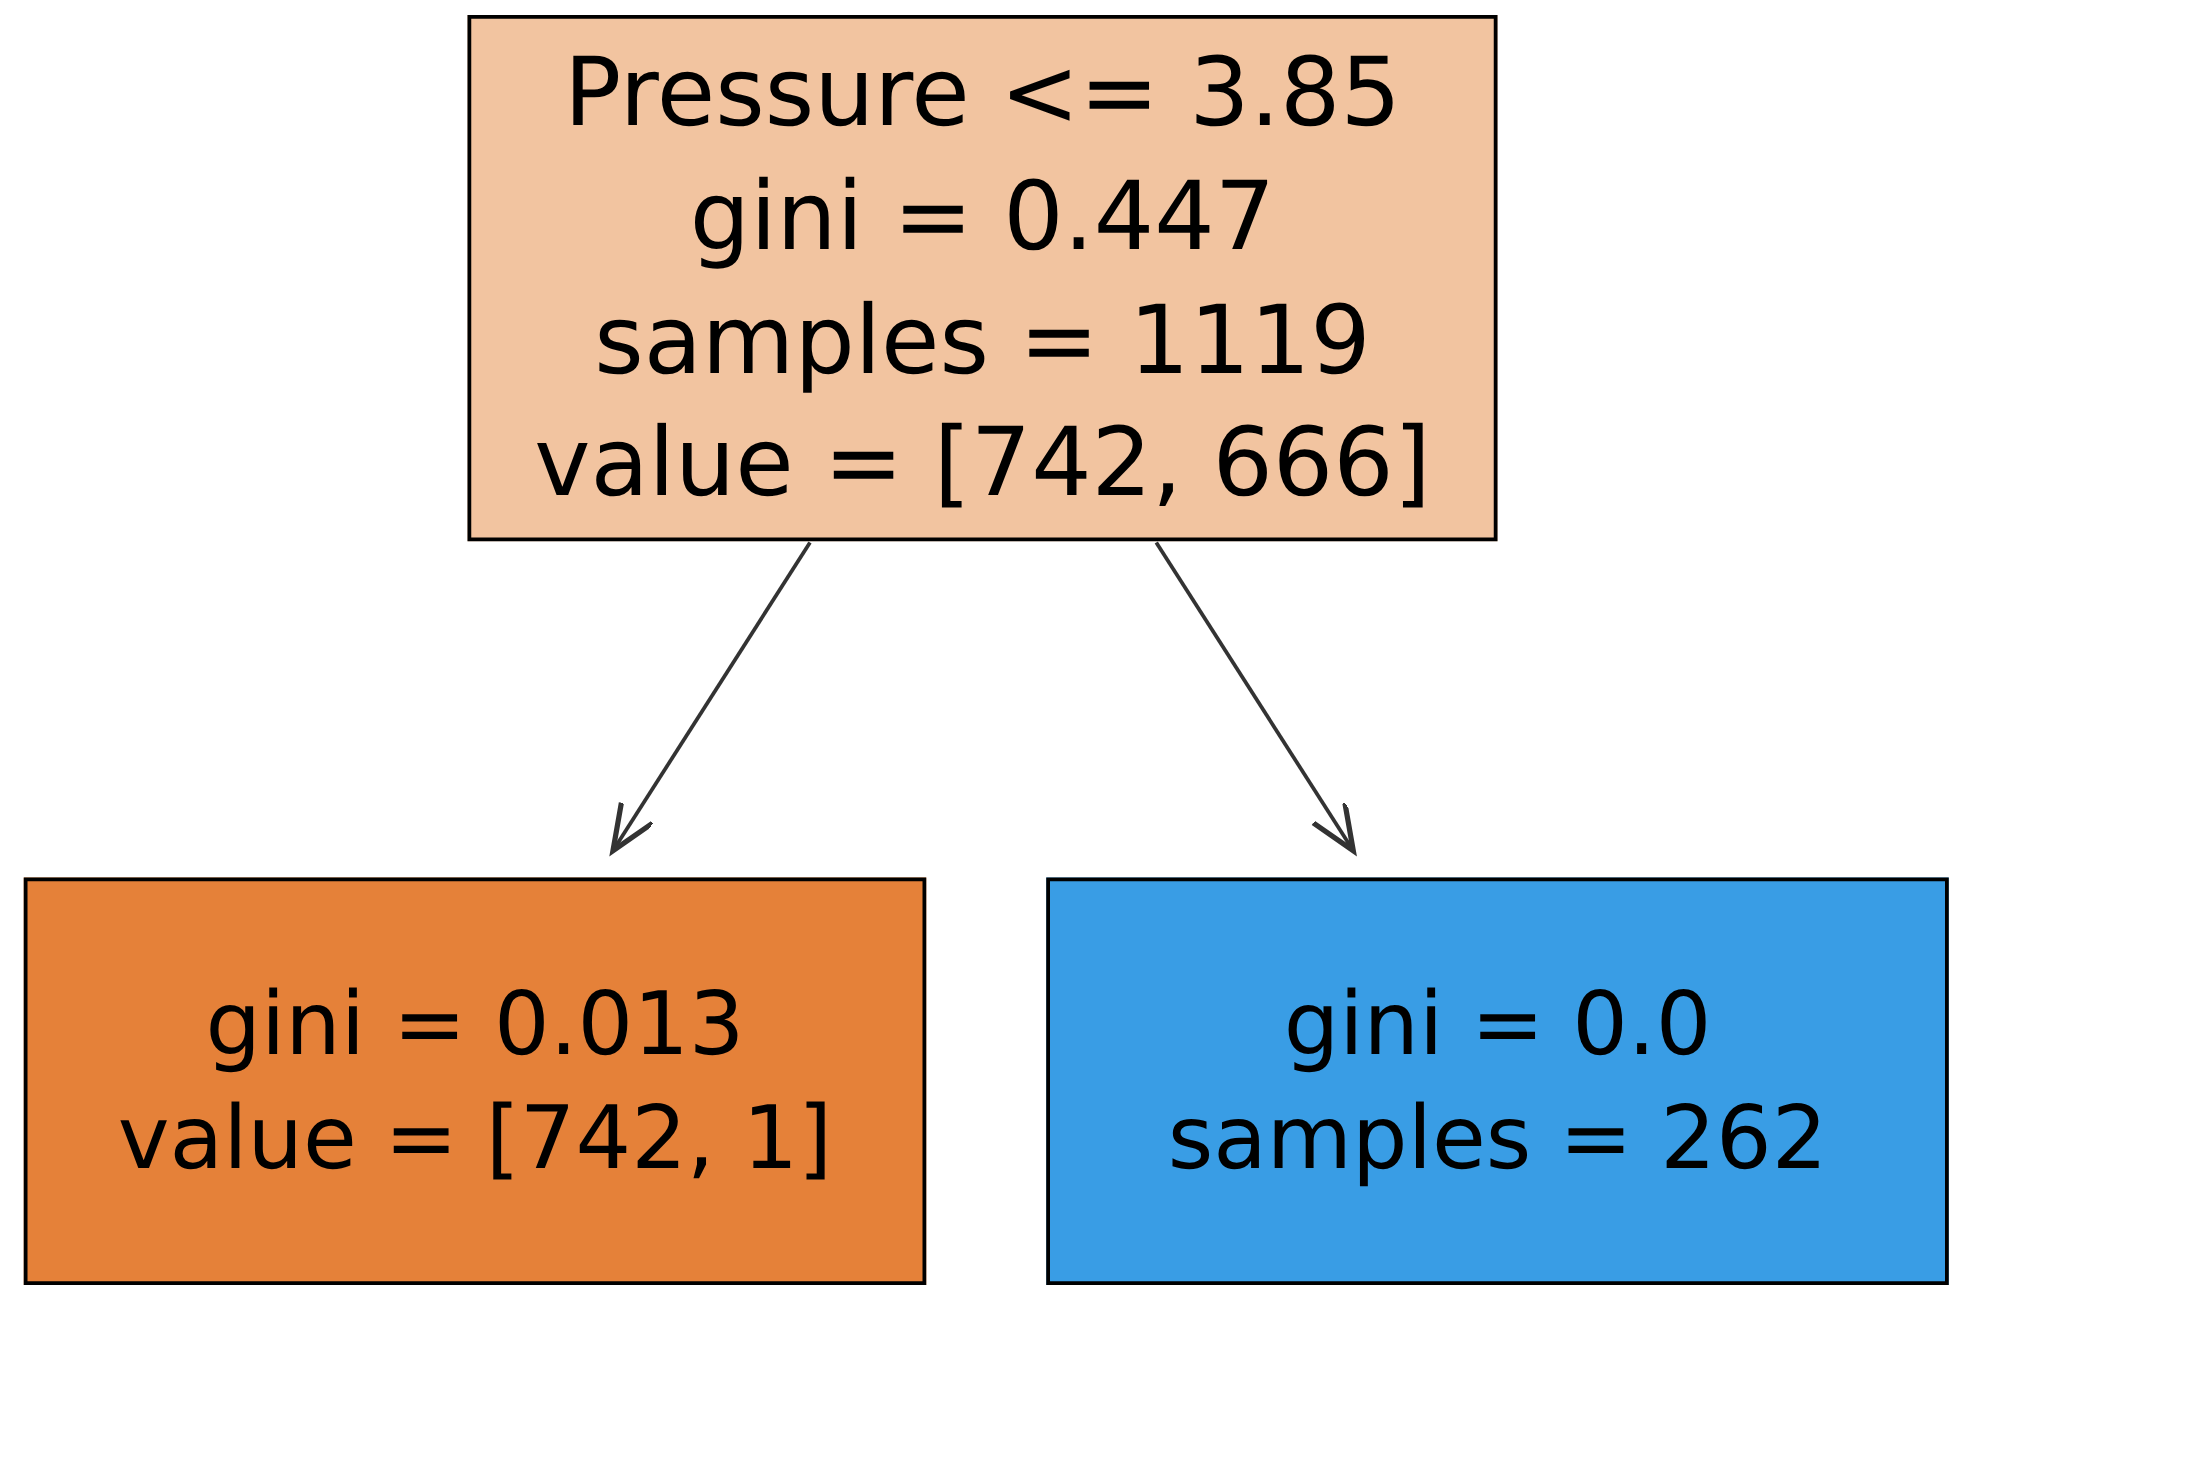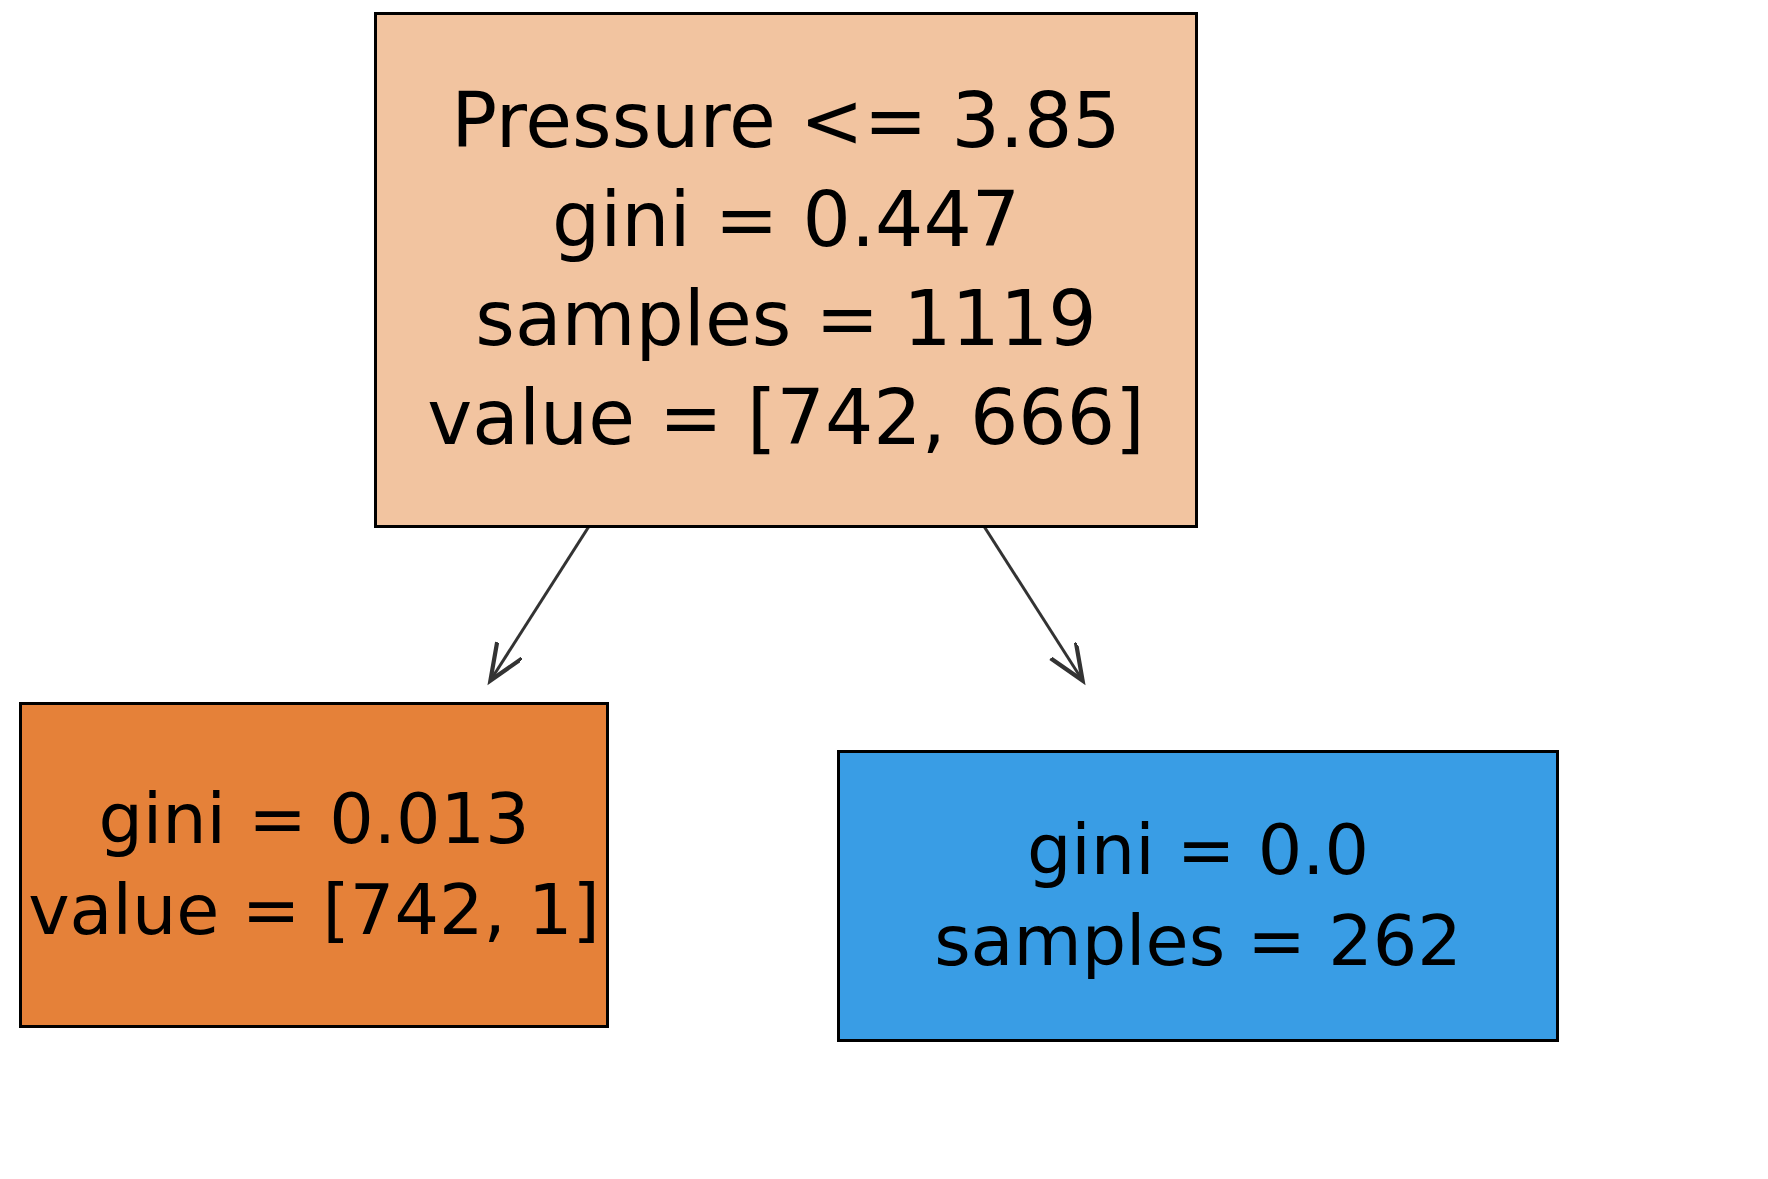--- a/index.html
+++ b/index.html
@@ -46,42 +46,41 @@
     white-space: pre;
     text-align: center;
     line-height: 1.30;
   }
 
   
   #node-root {
     left: 374px;
     top: 12px;
     width: 824px;
-    height: 516px;
+    height: 421px;
     background: #f2c4a0;
   }
   #node-root .node-line {
     font-size: 76px;
   }
 
   
   #node-left {
     left: 19px;
     top: 702px;
-    width: 590px;
+    width: 722px;
     height: 326px;
     background: #e58139;
   }
   #node-right {
     left: 837px;
     top: 702px;
     width: 722px;
-    height: 292px;
+    height: 326px;
     background: #399de5;
-    margin-top: 48px;
   }
   #node-left .node-line,
   #node-right .node-line {
     font-size: 70px;
   }
 </style>
 </head>
 <body>
 
 <div id="tree-canvas">

